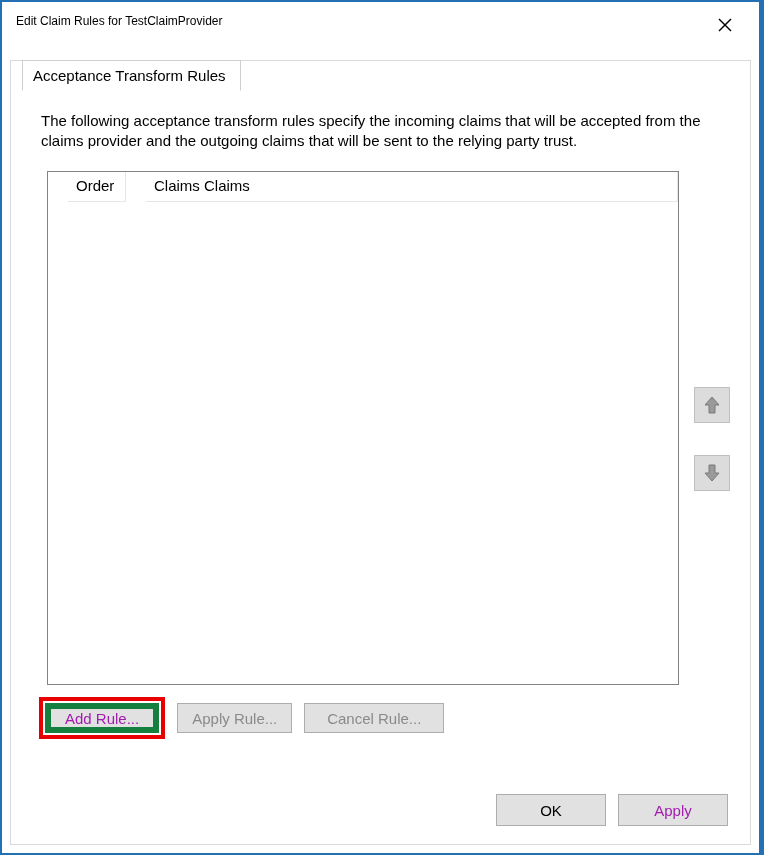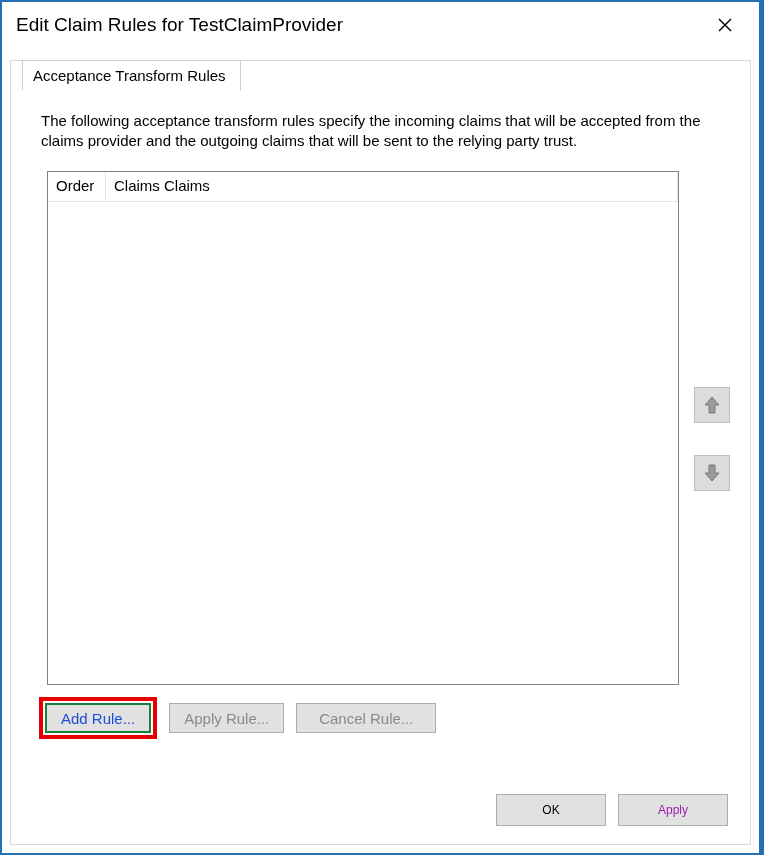--- a/index.html
+++ b/index.html
@@ -18,21 +18,21 @@
     position: relative;
     background: #fff;
   }
   .titlebar {
     display: flex;
     align-items: flex-start;
     justify-content: space-between;
     padding: 8px 14px 4px 14px;
   }
   .titlebar-title {
-    font-size: 19px;
+    font-size: 12px;
     padding-top: 4px;
   }
   .close-btn {
     width: 40px;
     height: 30px;
     display: flex;
     align-items: center;
     justify-content: center;
     font-size: 16px;
     cursor: pointer;
@@ -82,20 +82,21 @@
     display: flex;
     height: 30px;
     border-bottom: 0;
   }
   .rules-header .col {
     padding: 5px 8px;
     font-size: 15px;
     border-right: 1px solid #e6e6e6;
     border-bottom: 1px solid #e6e6e6;
     background: #fff;
+    margin-left: 20px;
   }
   .col-order { width: 58px; }
   .col-name  { width: 330px; }
   .col-claims{ flex: 1; border-right: none; }
   .arrow-btn {
     position: absolute;
     right: 20px;
     width: 36px;
     height: 36px;
     border: 1px solid #bfbfbf;
@@ -126,42 +127,42 @@
     align-items: center;
     justify-content: center;
     cursor: pointer;
     min-width: 106px;
   }
   .btn.disabled {
     color: #8a8a8a;
     cursor: default;
   }
   .btn.primary {
-    border: 2px solid #15803d;
+    border: 6px solid #15803d;
     background: #e1e1e1;
-    color: #1d4ed8;
+    color: #a21caf;
   }
   .highlight-box {
     border: 4px solid #e80000;
     padding: 2px;
     display: inline-flex;
   }
   .dialog-buttons {
     position: absolute;
     bottom: 18px;
     right: 22px;
     display: flex;
     gap: 12px;
   }
   .dlg-btn {
     width: 110px;
     height: 32px;
     border: 1px solid #adadad;
     background: #e1e1e1;
-    font-size: 12px;
+    font-size: 15px;
     display: inline-flex;
     align-items: center;
     justify-content: center;
     cursor: pointer;
   }
   .dlg-btn.disabled { color:#a21caf; cursor:default; }
 </style>
 </head>
 <body>
 

